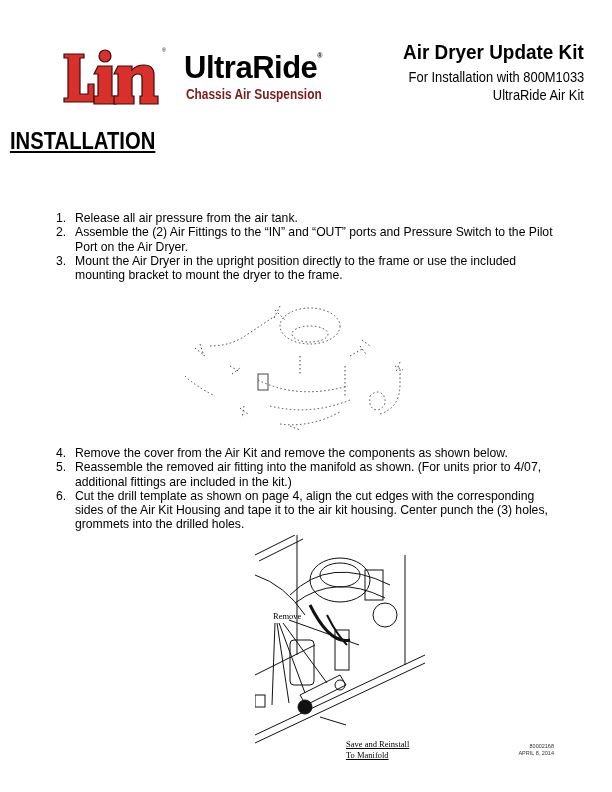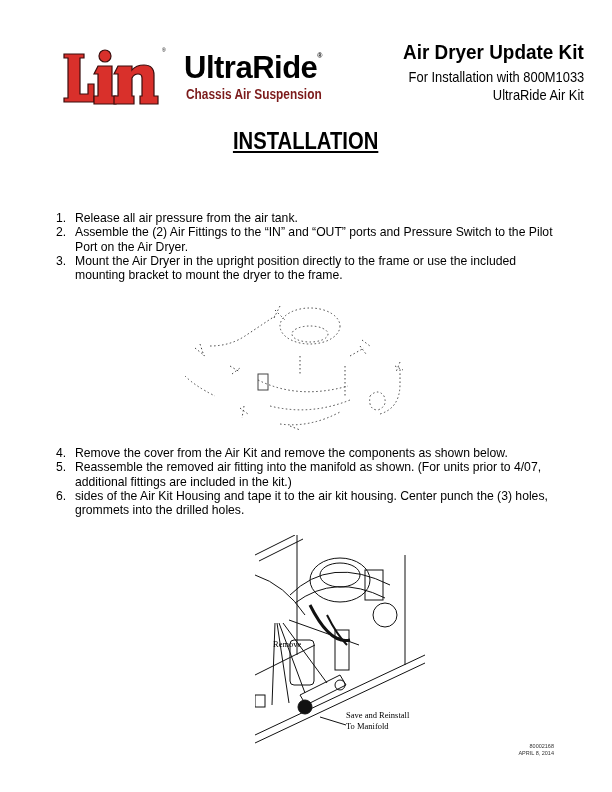--- a/index.html
+++ b/index.html
@@ -8,34 +8,34 @@
   
   #logo-link{left:62px;top:40px;width:112px;height:66px;}
   #logo-ultra{left:184px;top:52px;font-weight:bold;font-size:31px;letter-spacing:-0.5px;line-height:1;}
   #logo-ultra sup{font-size:7px;vertical-align:top;}
   #logo-chassis{left:186px;top:86px;font-weight:bold;font-size:14.5px;color:#7b1a1a;transform:scaleX(0.82);transform-origin:left top;white-space:nowrap;}
   
   #title{right:28px;top:40px;font-weight:bold;font-size:21px;transform:scaleX(0.9);transform-origin:right top;white-space:nowrap;}
   #subtitle1{right:28px;top:68px;font-size:15px;transform:scaleX(0.86);transform-origin:right top;white-space:nowrap;}
   #subtitle2{right:28px;top:86px;font-size:15px;transform:scaleX(0.86);transform-origin:right top;white-space:nowrap;}
   
-  #heading{left:0;width:612px;top:128px;text-align:center;font-weight:bold;font-size:23px;}
+  #heading{left:0;width:612px;top:128px;font-weight:bold;font-size:23px;}
   #heading span{text-decoration:underline;display:inline-block;transform:scaleX(0.88);}
   .body-text{font-size:12.2px;line-height:14.3px;white-space:nowrap;}
   #intro{left:56px;top:170px;}
   ol.steps{margin:0;padding:0;list-style:none;}
   ol.steps li{position:relative;padding-left:19px;}
   ol.steps li .num{position:absolute;left:0;top:0;}
   #steps-a{left:56px;top:211px;}
   #steps-b{left:56px;top:446px;}
   #fig1{left:180px;top:296px;width:240px;height:140px;}
   #fig2{left:255px;top:535px;width:170px;height:210px;}
-  .fig-label{font-family:"Liberation Serif",serif;font-size:8.5px;margin-top:28px;}
+  .fig-label{font-family:"Liberation Serif",serif;font-size:8.5px;}
   #lbl-remove{left:273px;top:611px;}
-  #lbl-save{left:346px;top:682px;line-height:10.5px;}
+  #lbl-save{left:346px;top:739px;line-height:10.5px;text-decoration:underline;}
   #docnum{right:58px;top:743px;font-size:5.5px;color:#333;text-align:right;line-height:7px;}
 </style>
 </head>
 <body>
 
 <div class="abs" id="logo-link">
   <svg width="112" height="66" viewBox="0 0 112 66">
     <g fill="#d9302b" stroke="#3a0d0d" stroke-width="1.2">
 
       <path d="M2 14 h20 v4 h-4 v36 h8 v-10 h6 v18 h-30 v-4 h4 v-40 h-4z"></path>
@@ -105,20 +105,21 @@
     <span class="num">4.</span>
     <div>Remove the cover from the Air Kit and remove the components as shown below.</div>
   </li>
   <li>
     <span class="num">5.</span>
     <div>Reassemble the removed air fitting into the manifold as shown.  (For units prior to 4/07,</div>
     <div>additional fittings are included in the kit.)</div>
   </li>
   <li>
     <span class="num">6.</span>
+    <div>Cut the drill template as shown on page 4, align the cut edges with the corresponding</div>
     <div>sides of the Air Kit Housing and tape it to the air kit housing.  Center punch the (3) holes,</div>
     <div>grommets into the drilled holes.</div>
   </li>
 </ol>
 
 <div class="abs" id="fig2">
   <svg width="170" height="210" viewBox="0 0 170 210" fill="none" stroke="#111" stroke-width="1">
 
     <path d="M0 20 l40 -20 M4 26 l44 -22"></path>
     <path d="M42 0 v120"></path>

